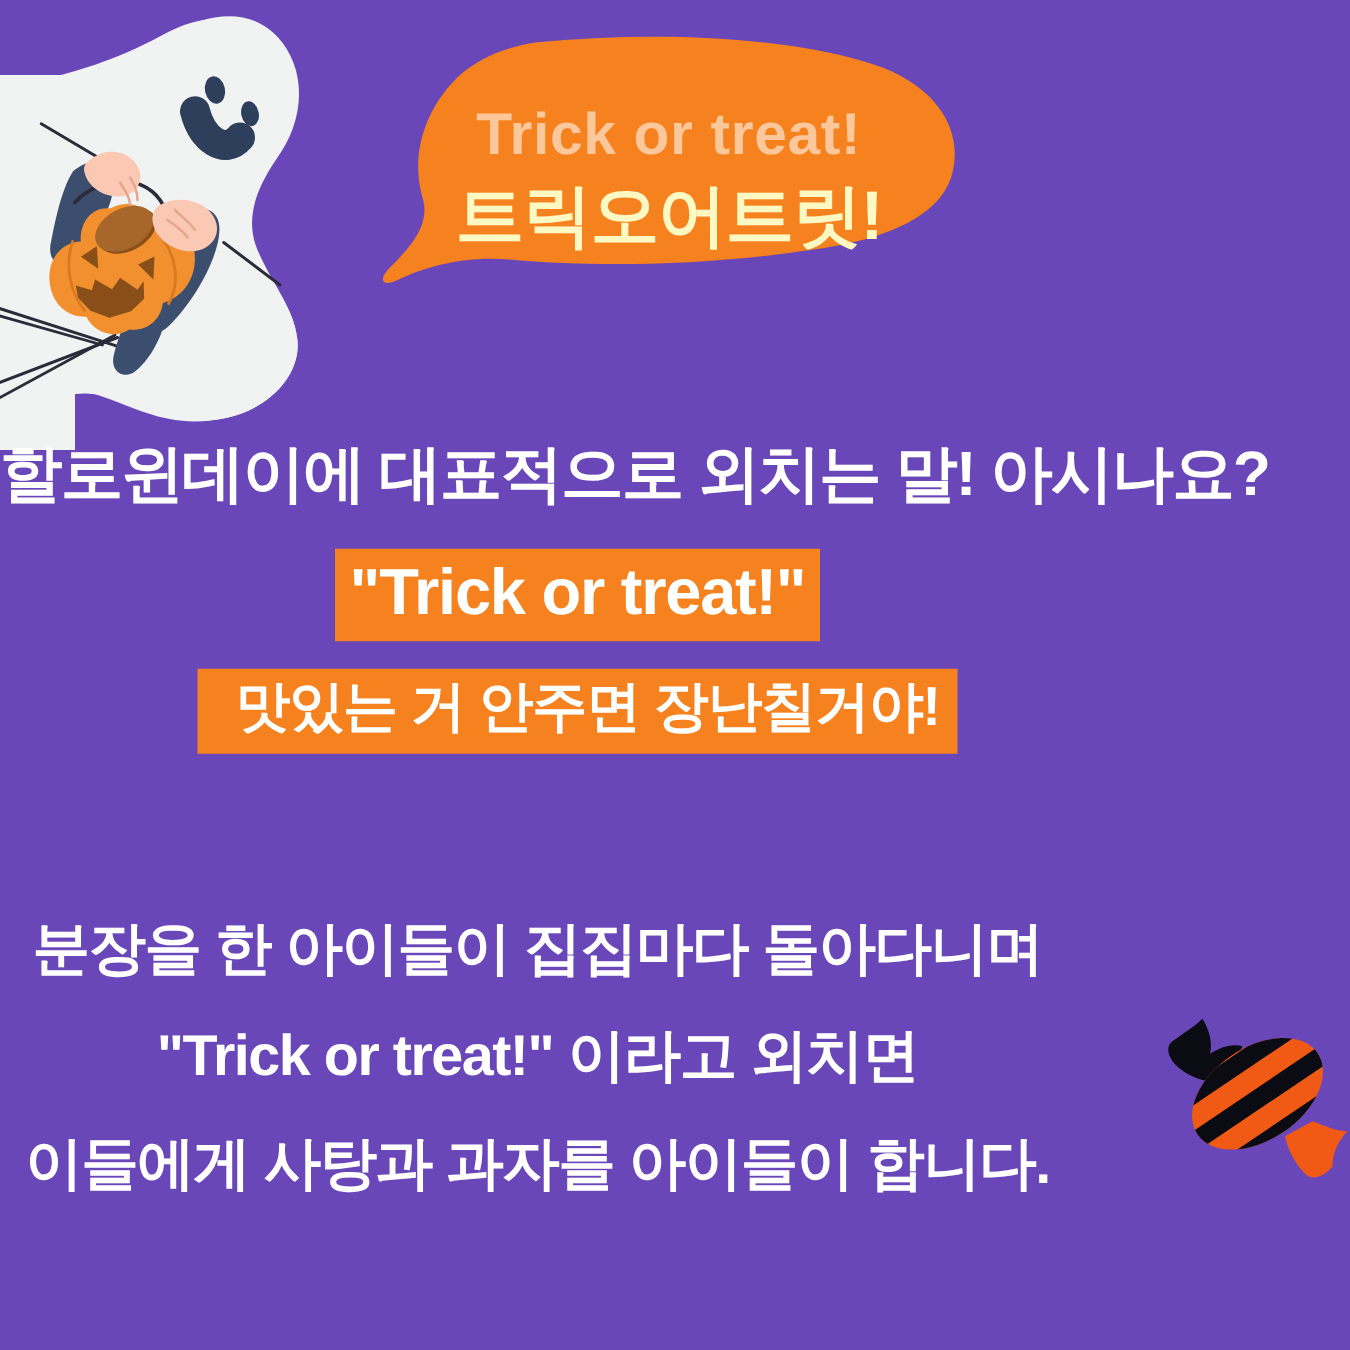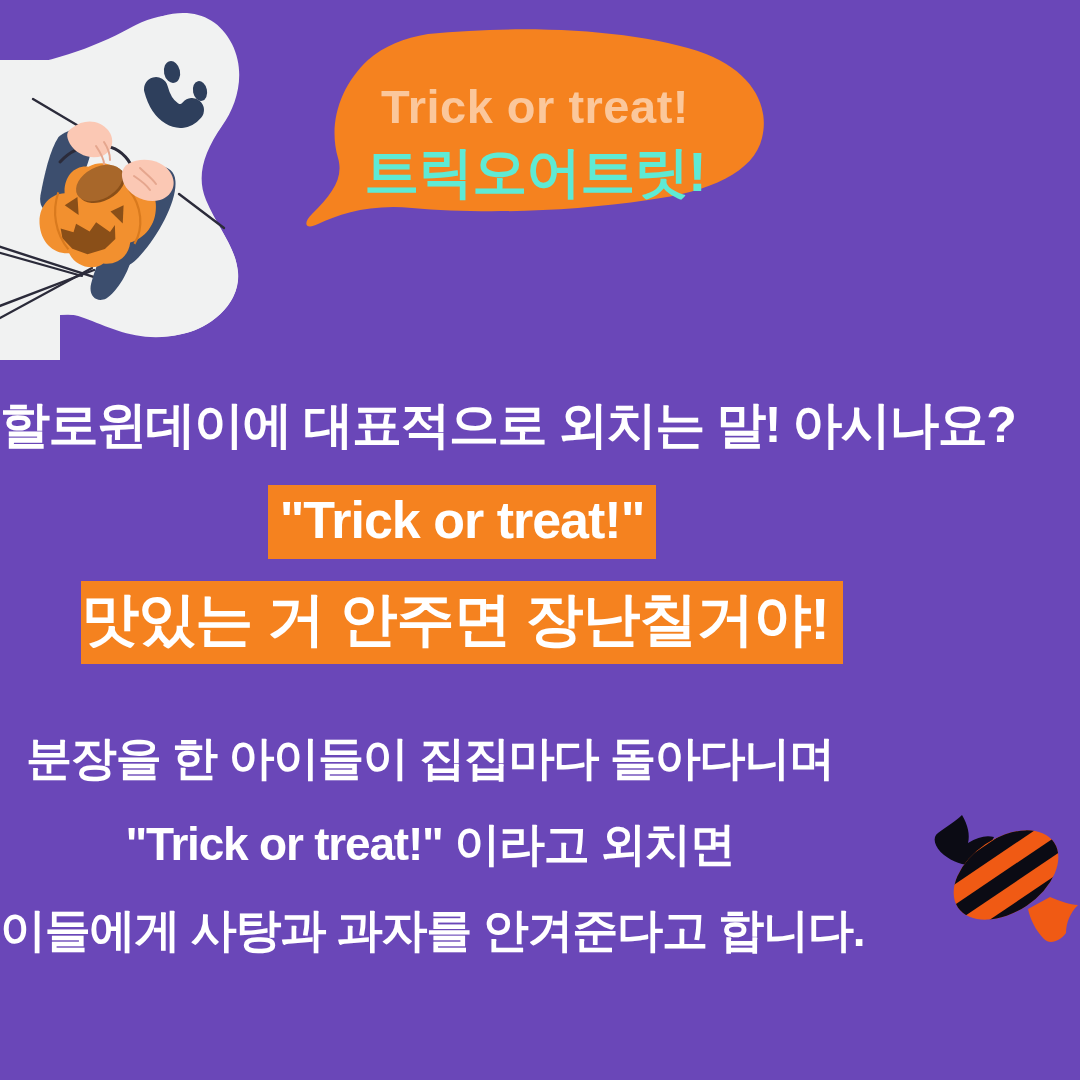--- a/index.html
+++ b/index.html
@@ -59,34 +59,33 @@
     font-size: 47px;
     font-weight: 700;
     color: #FBC79B;
     letter-spacing: 0.5px;
     line-height: 1.0;
     white-space: nowrap;
   }
   .bubble-ko {
     font-size: 55px;
     font-weight: 700;
-    color: #5eead4;
+    color: #fef9c3;
     letter-spacing: -1px;
     line-height: 1.05;
     white-space: nowrap;
   }
 
   
   #headline-block {
     position: absolute;
     left: 0;
     top: 352px;
     width: 924px;
     text-align: center;
-    margin-top: 46px;
   }
   .headline {
     font-size: 50px;
     font-weight: 700;
     color: #FFFFFF;
     letter-spacing: -1.5px;
     line-height: 1.1;
     white-space: nowrap;
   }
   .hl-spacer-a { height: 32px; }
@@ -100,22 +99,22 @@
     font-weight: 700;
     letter-spacing: -1px;
     line-height: 1.12;
     white-space: nowrap;
   }
   .chip-en {
     font-size: 52px;
     padding: 6px 12px 10px 12px;
   }
   .chip-ko {
-    font-size: 58px;
-    padding: 6px 14px 12px 0;
+    font-size: 44px;
+    padding: 6px 14px 12px 30px;
   }
 
   
   #body-block {
     position: absolute;
     left: 0;
     top: 735px;
     width: 860px;
     text-align: center;
   }
@@ -259,21 +258,21 @@
     </div>
     <div class="hl-spacer-b"></div>
     <div class="chip-line">
       <span class="chip chip-ko">맛있는 거 안주면 장난칠거야!</span>
     </div>
   </div>
 
   <div id="body-block">
     <div class="body-line">분장을 한 아이들이 집집마다 돌아다니며</div>
     <div class="body-line">"Trick or treat!"  이라고 외치면</div>
-    <div class="body-line">이들에게 사탕과 과자를 안겨준다고 합니다.</div>
+    <div class="body-line">이들에게 사탕과 과자를 아이들이 합니다.</div>
   </div>
 
   <div id="candy">
     <svg viewBox="0 0 175 160" xmlns="http://www.w3.org/2000/svg">
       <defs>
         <clipPath id="candyBody">
           <ellipse cx="88" cy="80" rx="58" ry="37" transform="rotate(-34 88 80)"></ellipse>
         </clipPath>
       </defs>
 

